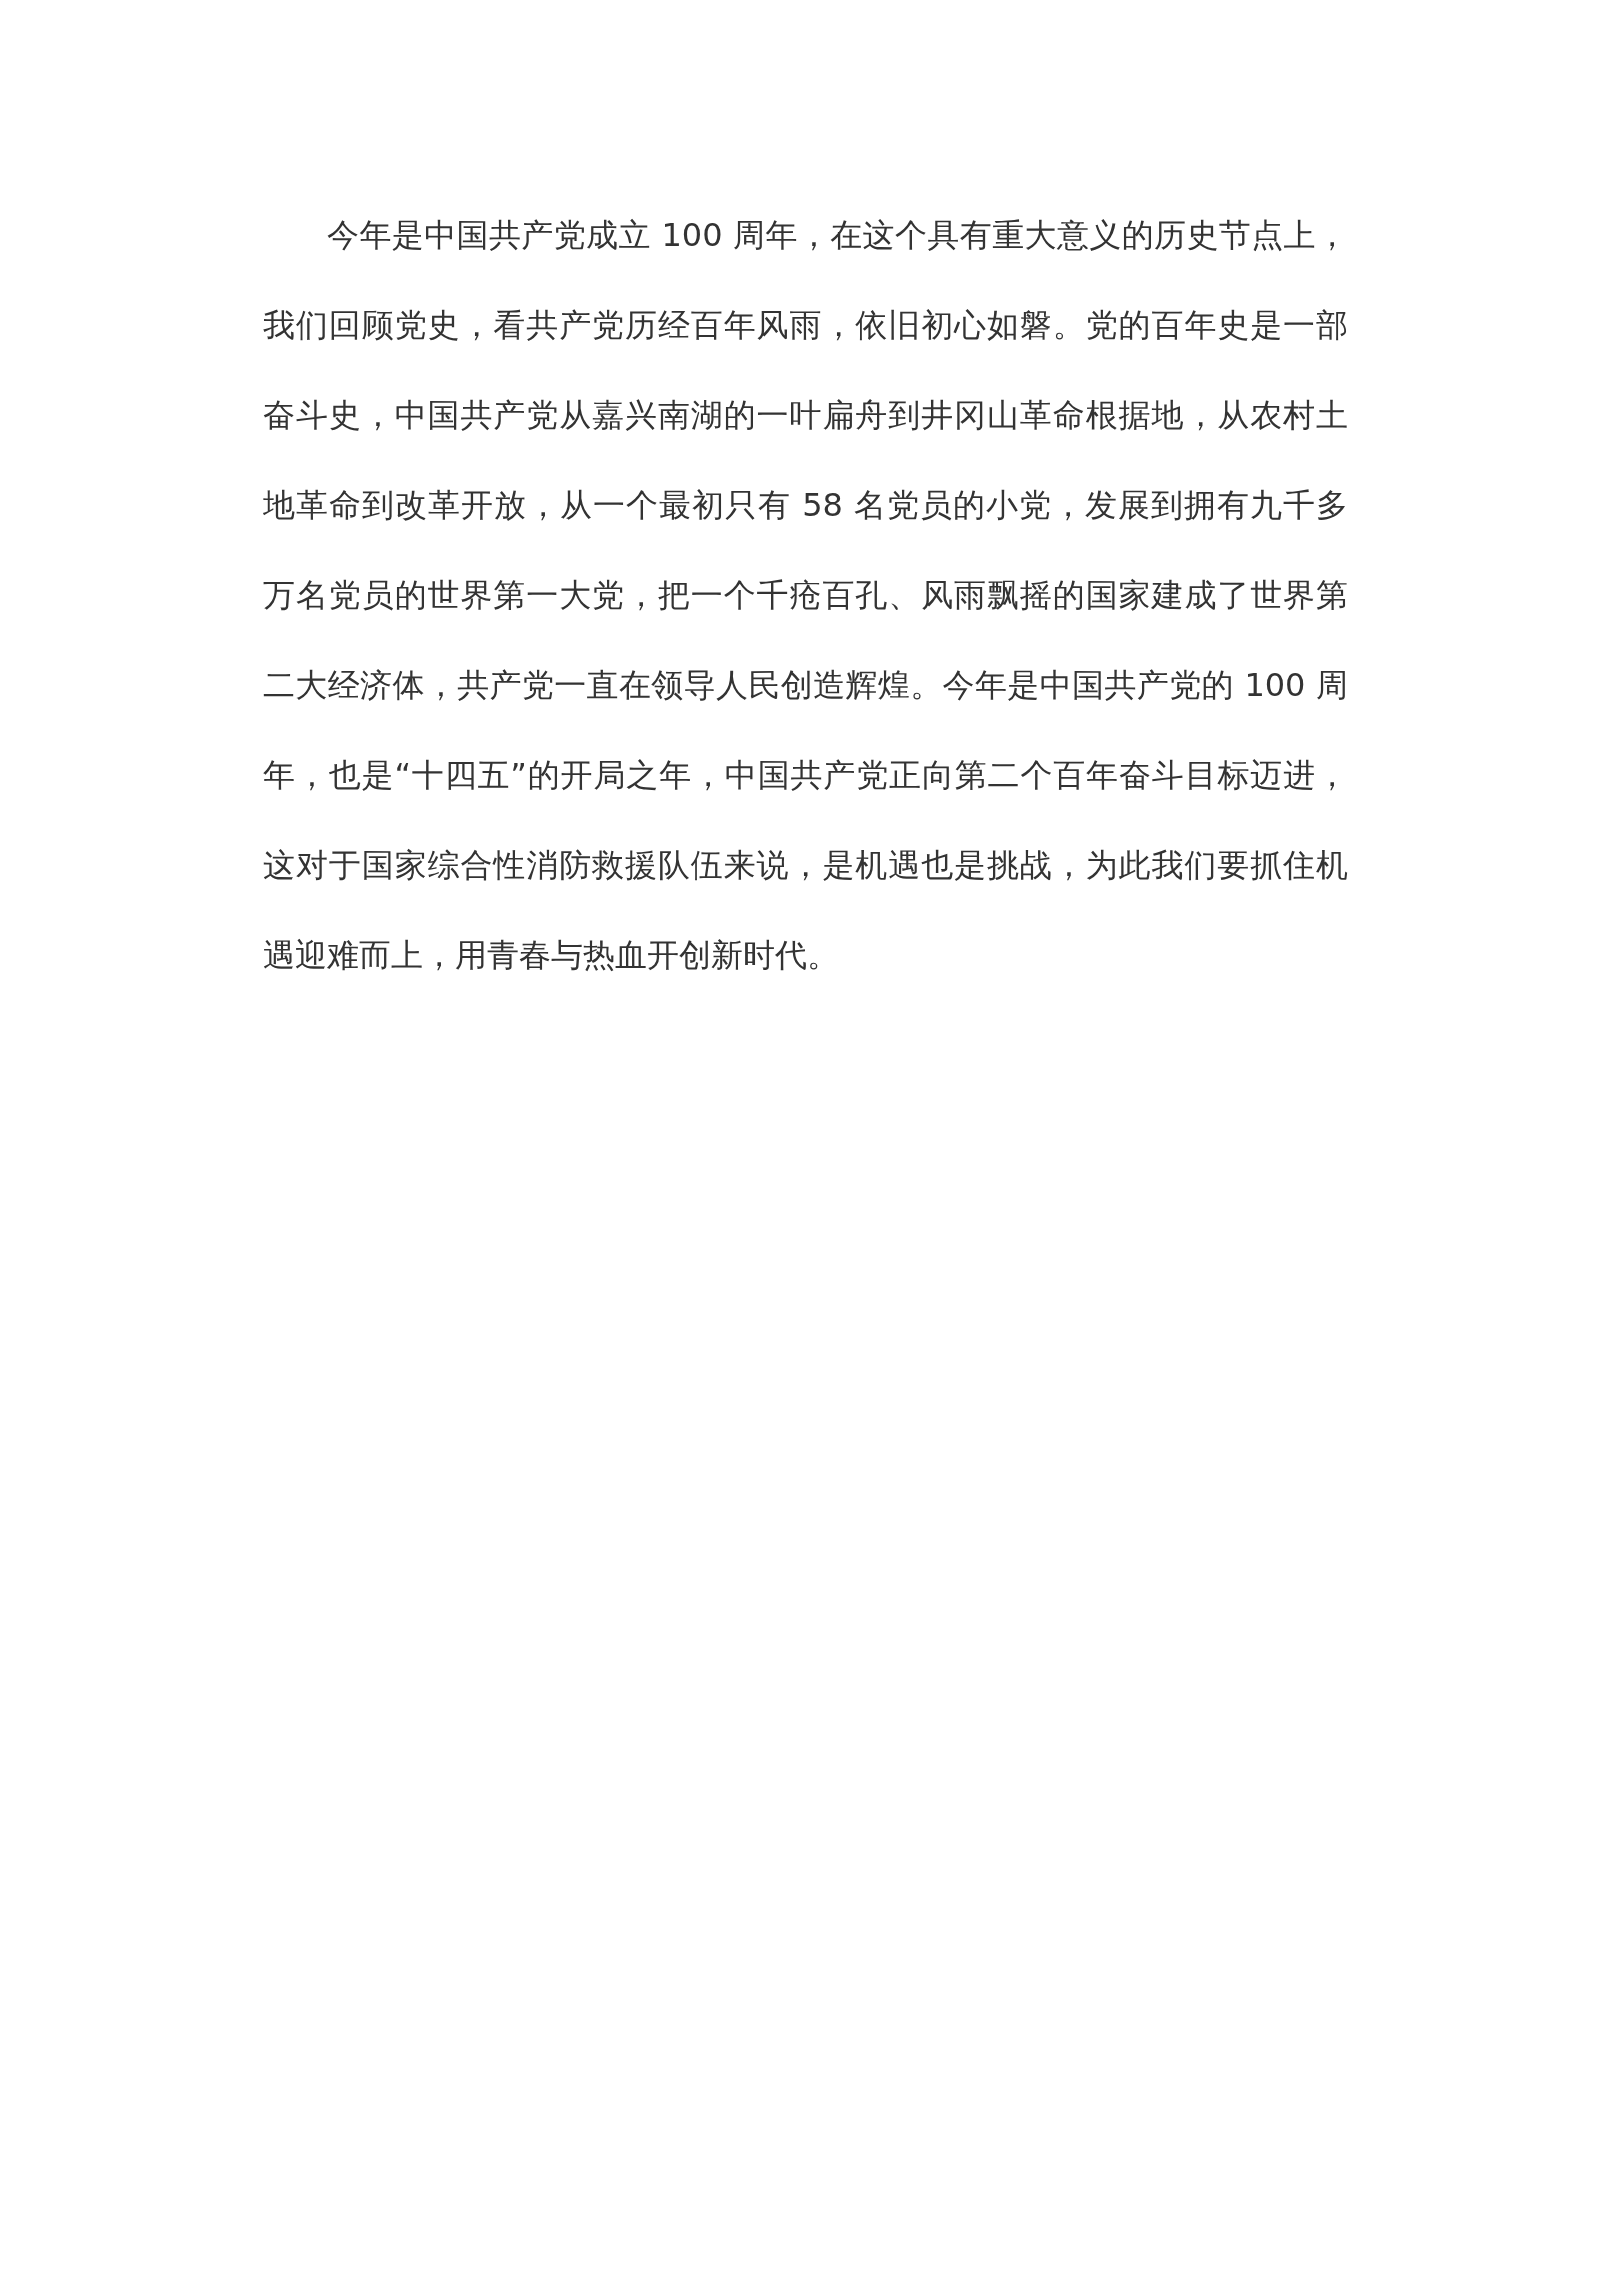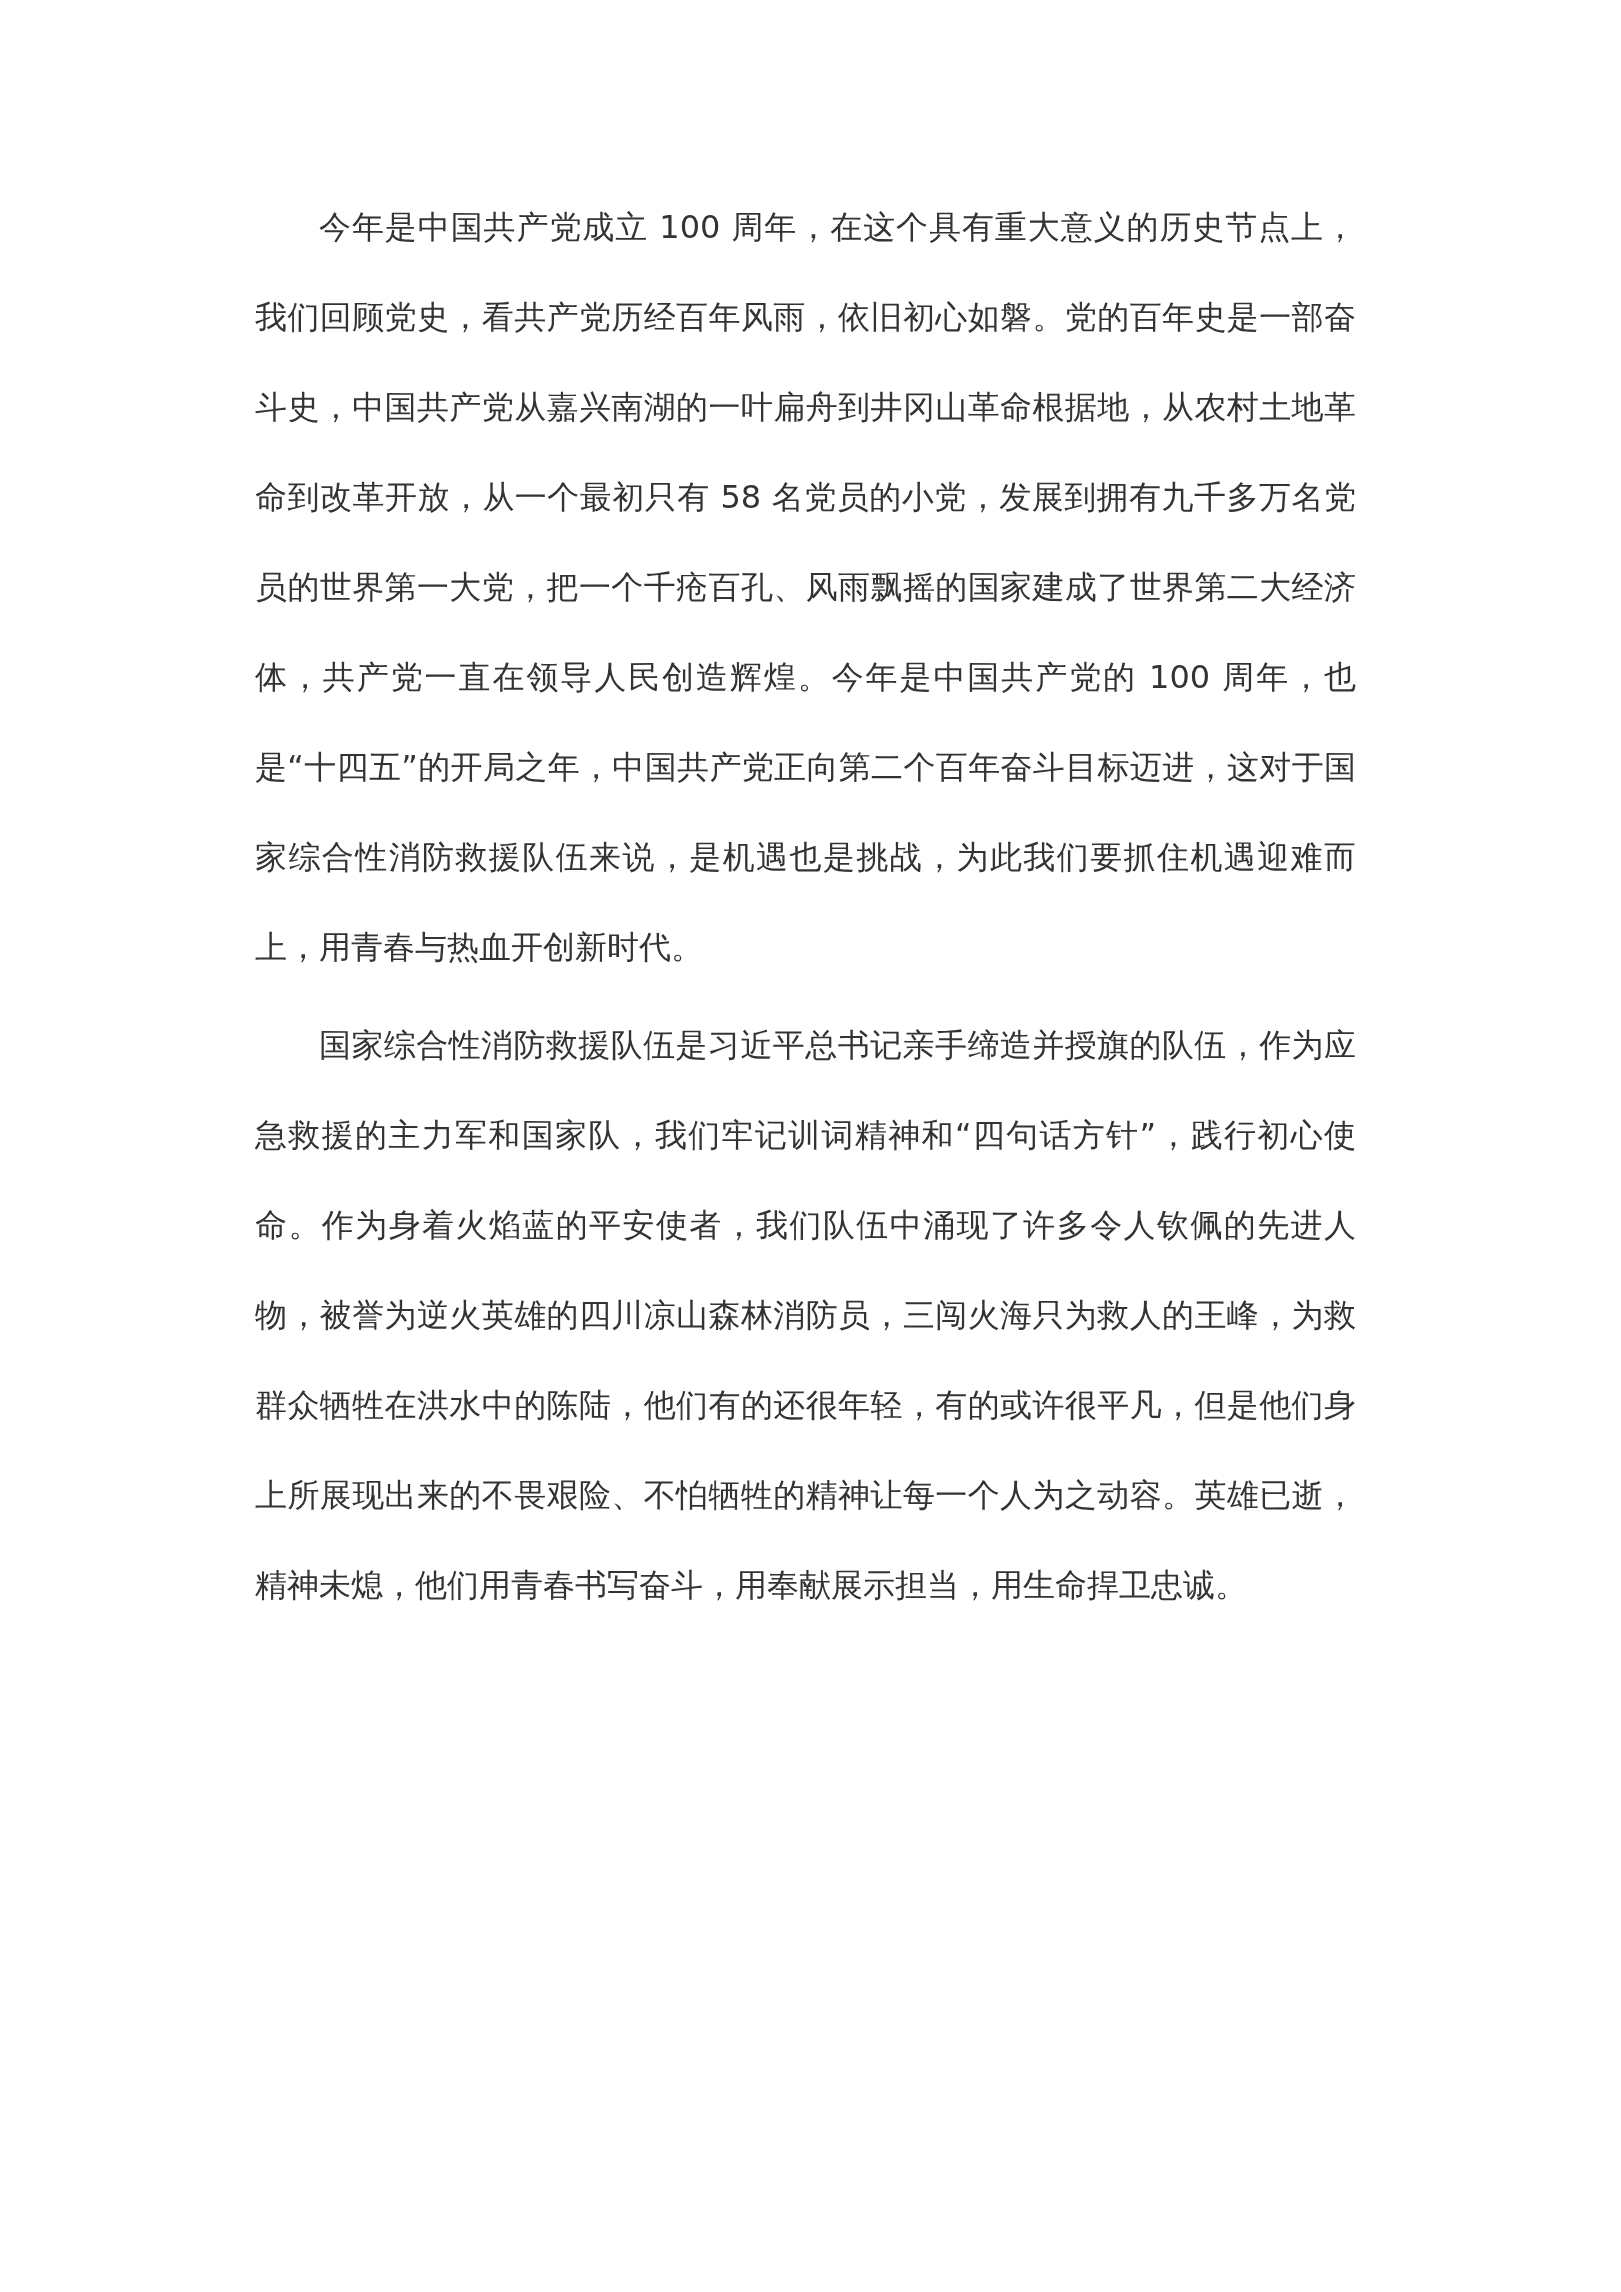--- a/index.html
+++ b/index.html
@@ -19,24 +19,23 @@
       top: 174px;
       width: 1117px;
       font-family: "DejaVu Sans", "Liberation Sans", sans-serif;
       font-size: 32px;
       line-height: 90px;
       color: #333333;
       text-align: justify;
       letter-spacing: 0;
     }
     .para {
-      margin: 8px;
+      margin: 16px;
       text-indent: 2em;
     }
   </style>
 </head>
 <body>
 
 <div class="page">
   <p class="para">今年是中国共产党成立 100 周年，在这个具有重大意义的历史节点上，我们回顾党史，看共产党历经百年风雨，依旧初心如磐。党的百年史是一部奋斗史，中国共产党从嘉兴南湖的一叶扁舟到井冈山革命根据地，从农村土地革命到改革开放，从一个最初只有 58 名党员的小党，发展到拥有九千多万名党员的世界第一大党，把一个千疮百孔、风雨飘摇的国家建成了世界第二大经济体，共产党一直在领导人民创造辉煌。今年是中国共产党的 100 周年，也是“十四五”的开局之年，中国共产党正向第二个百年奋斗目标迈进，这对于国家综合性消防救援队伍来说，是机遇也是挑战，为此我们要抓住机遇迎难而上，用青春与热血开创新时代。</p>
-  <p class="para">国家综合性消防救援队伍是习近平总书记亲手缔造并授旗的队伍，作为应急救援的主力军和国家队，我们牢记训词精神和“四句话方针”，践行初心使命。作为身着火焰蓝的平安使者，我们队伍中涌现了许多令人钦佩的先进人物，被誉为逆火英雄的四川凉山森林消防员，三闯火海只为救人的王峰，为救群众牺牲在洪水中的陈陆，他们有的还很年轻，有的或许很平凡，但是他们身上所展现出来的不畏艰险、不怕牺牲的精神让每一个人为之动容。英雄已逝，精神未熄，他们用青春书写奋斗，用奉献展示担当，用生命捍卫忠诚。</p>
 </div>
 
 
 </body></html>

